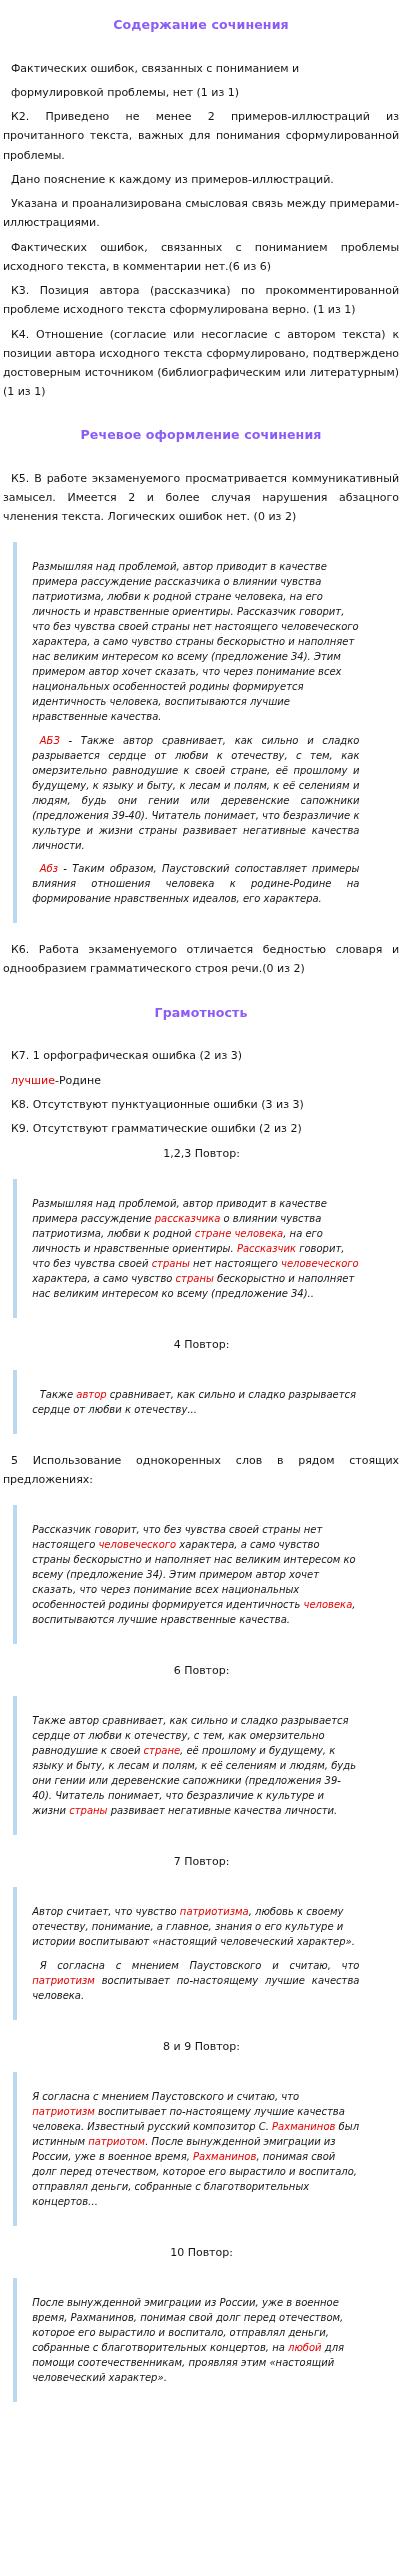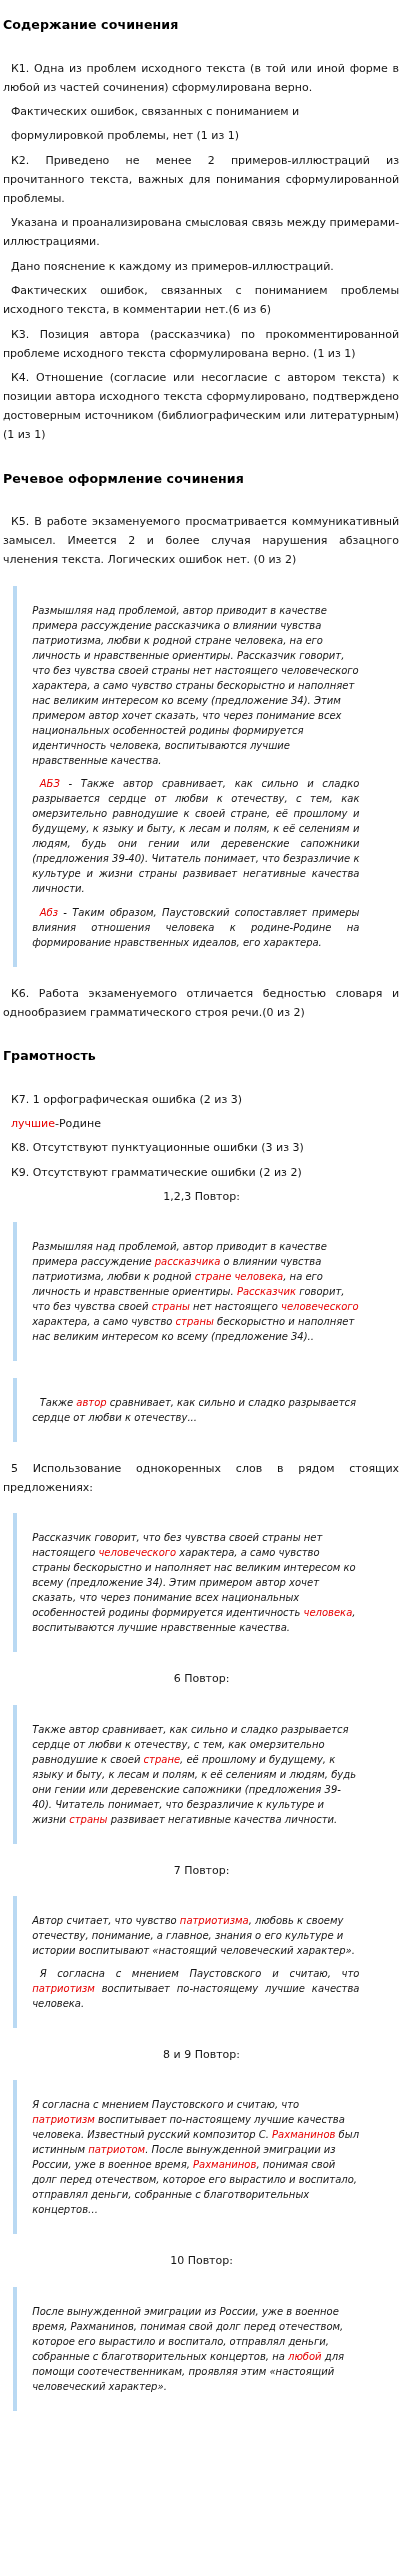--- a/index.html
+++ b/index.html
@@ -12,21 +12,22 @@
   .page {
     box-sizing: border-box;
     width: 402px;
     min-height: 2576px;
     padding: 15px 2.9px 34px 2.9px;
     background: #ffffff;
   }
   h2.heading {
     font-size: 12.6px;
     font-weight: bold;
-    color: #000000;
+    text-align: center;
+    color: #8b5cf6;
     margin: 26.4px 0 26.4px 0;
     letter-spacing: 0.1px;
   }
   h2.heading:first-child { margin-top: 2.3px; }
   p.body {
     font-size: 11px;
     line-height: 1.74;
     text-align: justify;
     text-indent: 8px;
     margin: 5.2px 0;
@@ -49,46 +50,46 @@
   .quote p:last-child { margin-bottom: 0; }
   .quote p.justify { text-align: justify; }
   .quote p.indent { text-indent: 7.5px; }
   .red { color: #e60000; }
 </style>
 </head>
 <body>
 
 <main class="page">
     <h2 class="heading">Содержание сочинения</h2>
-    <p class="body">К1. Одна из проблем исходного текста (в той или иной форме в любой из частей сочинения) сформулирована верно.</p>
     <p class="body">Фактических ошибок, связанных с пониманием и</p>
     <p class="body">формулировкой проблемы, нет (1 из 1)</p>
     <p class="body">К2. Приведено не менее 2 примеров-иллюстраций из прочитанного текста, важных для понимания сформулированной проблемы.</p>
+    <p class="body">Дано пояснение к каждому из примеров-иллюстраций.</p>
     <p class="body">Указана и проанализирована смысловая связь между примерами-иллюстрациями.</p>
-    <p class="body">Дано пояснение к каждому из примеров-иллюстраций.</p>
     <p class="body">Фактических ошибок, связанных с пониманием проблемы исходного текста, в комментарии нет.(6 из 6)</p>
     <p class="body">К3. Позиция автора (рассказчика) по прокомментированной проблеме исходного текста сформулирована верно. (1 из 1)</p>
     <p class="body">К4. Отношение (согласие или несогласие с автором текста) к позиции автора исходного текста сформулировано, подтверждено достоверным источником (библиографическим или литературным) (1 из 1)</p>
     <h2 class="heading">Речевое оформление сочинения</h2>
     <p class="body">К5. В работе экзаменуемого просматривается коммуникативный замысел. Имеется 2 и более случая нарушения абзацного членения текста. Логических ошибок нет. (0 из 2)</p>
     <div class="quote">
       <p class=""><span>Размышляя над проблемой, автор приводит в качестве примера рассуждение рассказчика о влиянии чувства патриотизма, любви к родной стране человека, на его личность и нравственные ориентиры. Рассказчик говорит, что без чувства своей страны нет настоящего человеческого характера, а само чувство страны бескорыстно и наполняет нас великим интересом ко всему (предложение 34). Этим примером автор хочет сказать, что через понимание всех национальных особенностей родины формируется идентичность человека, воспитываются лучшие нравственные качества.</span></p>
       <p class="justify indent"><span class="red">АБЗ</span><span> - Также автор сравнивает, как сильно и сладко разрывается сердце от любви к отечеству, с тем, как омерзительно равнодушие к своей стране, её прошлому и будущему, к языку и быту, к лесам и полям, к её селениям и людям, будь они гении или деревенские сапожники (предложения 39-40). Читатель понимает, что безразличие к культуре и жизни страны развивает негативные качества личности.</span></p>
       <p class="justify indent"><span class="red">Абз</span><span> - Таким образом, Паустовский сопоставляет примеры влияния отношения человека к родине-Родине на формирование нравственных идеалов, его характера.</span></p>
     </div>
     <p class="body">К6. Работа экзаменуемого отличается бедностью словаря и однообразием грамматического строя речи.(0 из 2)</p>
     <h2 class="heading">Грамотность</h2>
     <p class="body">К7. 1 орфографическая ошибка (2 из 3)</p>
     <p class="body"><span class="red">лучшие</span><span>-Родине</span></p>
     <p class="body">К8. Отсутствуют пунктуационные ошибки (3 из 3)</p>
     <p class="body">К9. Отсутствуют грамматические ошибки (2 из 2)</p>
     <p class="body label">1,2,3 Повтор:</p>
     <div class="quote">
       <p class=""><span>Размышляя над проблемой, автор приводит в качестве примера рассуждение </span><span class="red">рассказчика</span><span> о влиянии чувства патриотизма, любви к родной </span><span class="red">стране человека</span><span>, на его личность и нравственные ориентиры. </span><span class="red">Рассказчик</span><span> говорит, что без чувства своей </span><span class="red">страны</span><span> нет настоящего </span><span class="red">человеческого</span><span> характера, а само чувство </span><span class="red">страны</span><span> бескорыстно и наполняет нас великим интересом ко всему (предложение 34)..</span></p>
     </div>
+    <p class="body label">4 Повтор:</p>
     <div class="quote">
       <p class="indent"><span>Также </span><span class="red">автор</span><span> сравнивает, как сильно и сладко разрывается сердце от любви к отечеству...</span></p>
     </div>
     <p class="body">5 Использование однокоренных слов в рядом стоящих предложениях:</p>
     <div class="quote">
       <p class=""><span>Рассказчик говорит, что без чувства своей страны нет настоящего </span><span class="red">человеческого</span><span> характера, а само чувство страны бескорыстно и наполняет нас великим интересом ко всему (предложение 34). Этим примером автор хочет сказать, что через понимание всех национальных особенностей родины формируется идентичность </span><span class="red">человека</span><span>, воспитываются лучшие нравственные качества.</span></p>
     </div>
     <p class="body label">6 Повтор:</p>
     <div class="quote">
       <p class=""><span>Также автор сравнивает, как сильно и сладко разрывается сердце от любви к отечеству, с тем, как омерзительно равнодушие к своей </span><span class="red">стране</span><span>, её прошлому и будущему, к языку и быту, к лесам и полям, к её селениям и людям, будь они гении или деревенские сапожники (предложения 39-40). Читатель понимает, что безразличие к культуре и жизни </span><span class="red">страны</span><span> развивает негативные качества личности.</span></p>

